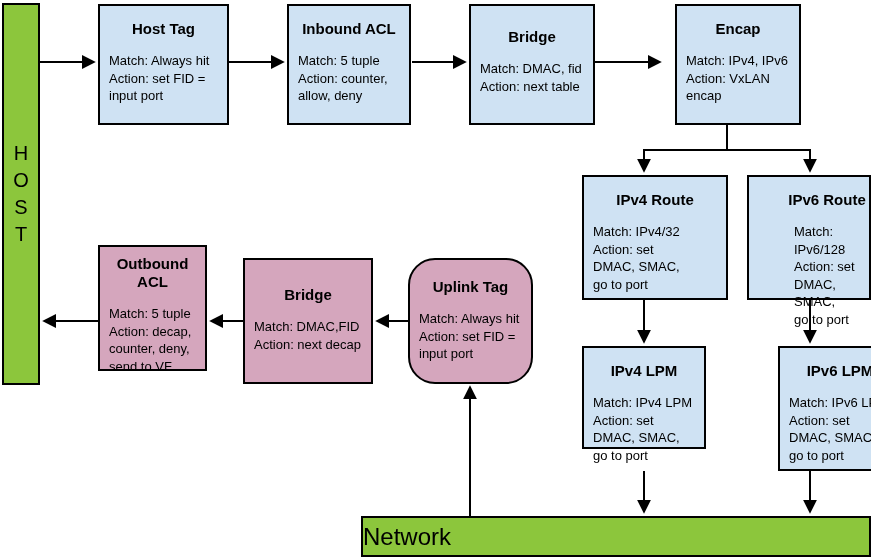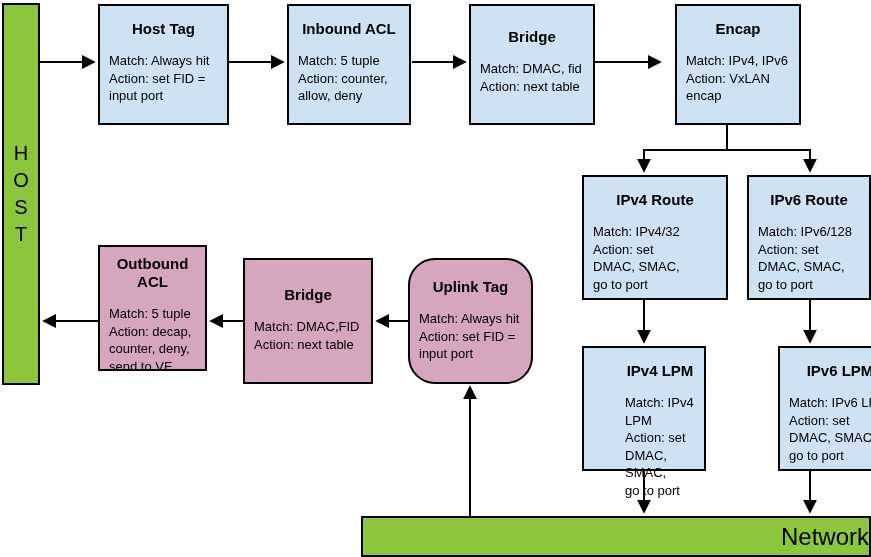--- a/index.html
+++ b/index.html
@@ -6,21 +6,21 @@
   .stage{position:relative;width:871px;height:557px;background:#fff;overflow:hidden;}
   svg.connectors{position:absolute;left:0;top:0;width:871px;height:557px;}
   .node{position:absolute;box-sizing:border-box;border:2px solid var(--line);background:var(--table-blue);text-align:center;}
   .node.pink{background:var(--table-pink);}
   .node .title{font-weight:bold;font-size:15px;line-height:18px;white-space:pre-line;}
   .node .body{text-align:left;font-size:13px;line-height:17.5px;margin:14px 0 0 9px;white-space:pre-line;}
   .pt8{padding-top:8px;} .pt14{padding-top:14px;} .pt18{padding-top:18px;}
   .pt22{padding-top:22px;} .pt26{padding-top:26px;}
   .bar{position:absolute;box-sizing:border-box;border:2px solid var(--line);background:var(--host-green);}
   .host-bar{left:2px;top:3px;width:38px;height:382px;display:flex;flex-direction:column;align-items:center;justify-content:center;font-size:20px;line-height:27px;}
-  .network-bar{left:361px;top:516px;width:510px;height:41px;display:flex;align-items:center;justify-content:flex-end;font-size:24px;}
+  .network-bar{left:361px;top:516px;width:510px;height:41px;display:flex;align-items:center;justify-content:flex-start;font-size:24px;}
   line{stroke:var(--line);stroke-width:2;}
 </style>
 </head>
 <body>
 
 <div class="stage">
 
   <svg class="connectors" viewBox="0 0 871 557">
     <defs>
       <marker id="ah" viewBox="0 0 10 10" refX="8" refY="5" markerWidth="7" markerHeight="7" orient="auto-start-reverse">
@@ -80,29 +80,29 @@
   </div>
 
   <div class="node pt14" style="left:582px;top:175px;width:146px;height:125px;">
     <div class="title">IPv4 Route</div>
     <div class="body">Match: IPv4/32
 Action: set
 DMAC, SMAC,
 go to port</div>
   </div>
 
-  <div class="node pt14" style="left:747px;top:175px;width:124px;height:125px;">
+  <div class="node pt14" style="left:747px;top:175px;width:124px;height:125px;padding-left:36px;">
     <div class="title">IPv6 Route</div>
     <div class="body">Match: IPv6/128
 Action: set
 DMAC, SMAC,
 go to port</div>
   </div>
 
-  <div class="node pt14" style="left:582px;top:346px;width:124px;height:125px;padding-left:32px;">
+  <div class="node pt14" style="left:582px;top:346px;width:124px;height:103px;">
     <div class="title">IPv4 LPM</div>
     <div class="body">Match: IPv4 LPM
 Action: set
 DMAC, SMAC,
 go to port</div>
   </div>
 
   <div class="node pt14" style="left:778px;top:346px;width:124px;height:125px;">
     <div class="title">IPv6 LPM</div>
     <div class="body">Match: IPv6 LPM
@@ -115,21 +115,21 @@
     <div class="title">Outbound ACL</div>
     <div class="body">Match: 5 tuple
 Action: decap,
 counter, deny,
 send to VF</div>
   </div>
 
   <div class="node pink pt26" style="left:243px;top:258px;width:130px;height:126px;">
     <div class="title">Bridge</div>
     <div class="body">Match: DMAC,FID
-Action: next table</div>
+Action: next decap</div>
   </div>
 
   <div class="node pink pt18" style="left:408px;top:258px;width:125px;height:126px;border-radius:27px;">
     <div class="title">Uplink Tag</div>
     <div class="body">Match: Always hit
 Action: set FID =
 input port</div>
   </div>
 
   <div class="bar network-bar">

